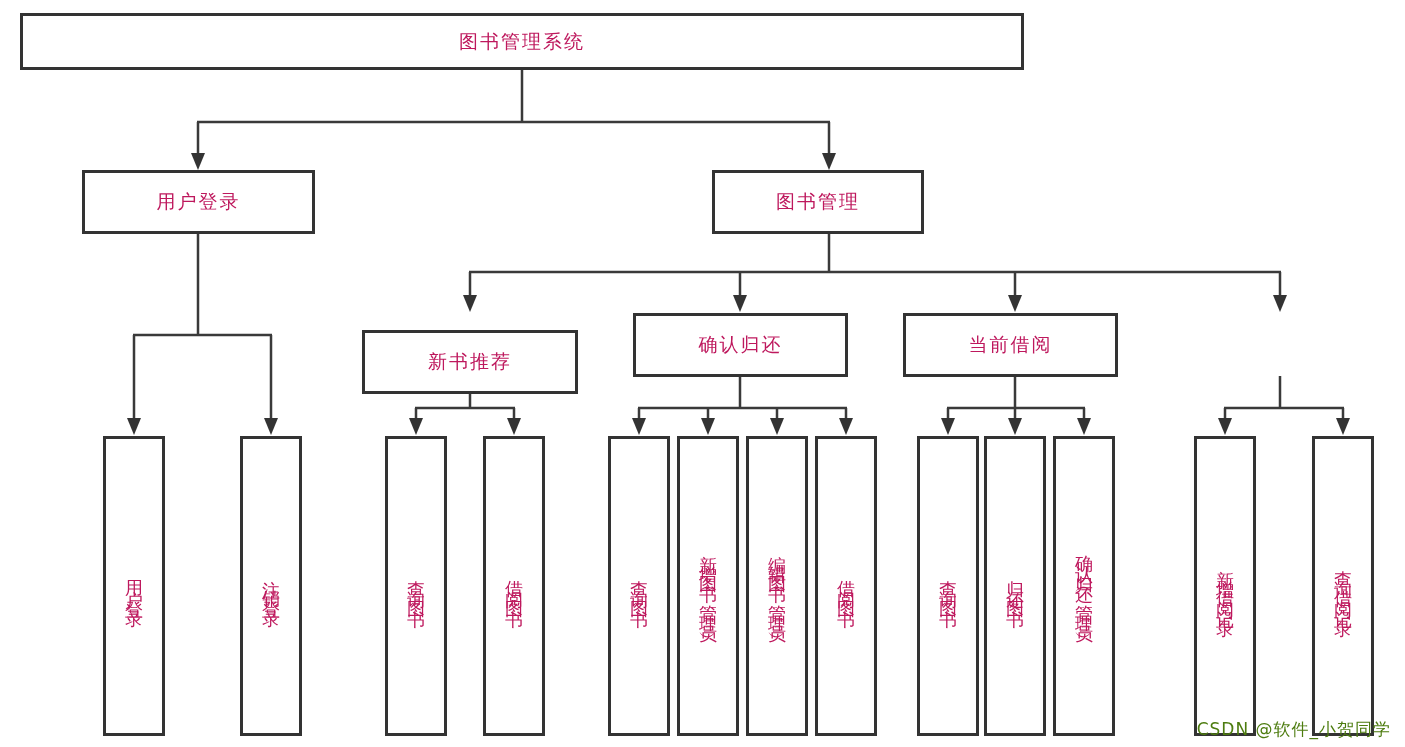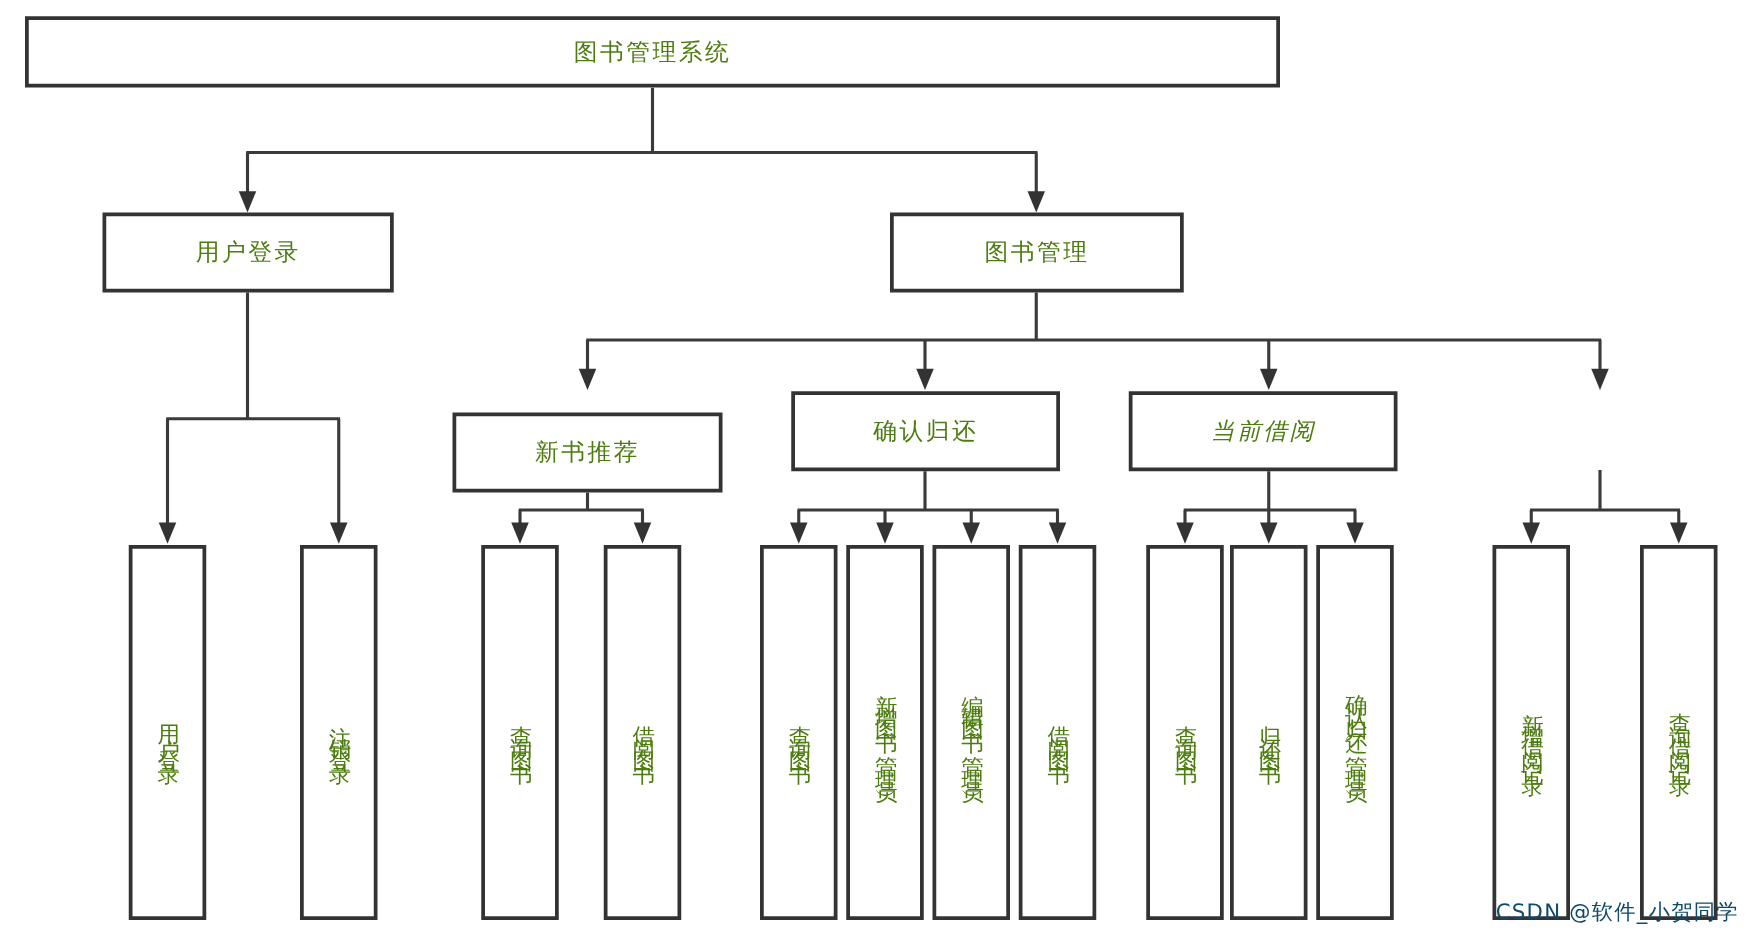--- a/index.html
+++ b/index.html
@@ -18,42 +18,42 @@
   .wires {
     position: absolute;
     left: 0;
     top: 0;
   }
   .box {
     position: absolute;
     box-sizing: border-box;
     border: 3px solid #333333;
     background: #ffffff;
-    color: #4d7c0f;
+    color: #be185d;
     display: flex;
     align-items: center;
     justify-content: center;
     text-align: center;
   }
   .hbox {
     font-size: 19px;
     letter-spacing: 2px;
   }
   .leaf {
     writing-mode: vertical-rl;
     text-orientation: mixed;
     font-size: 18px;
     letter-spacing: 10px;
     line-height: 1;
   }
   .watermark {
     position: absolute;
     right: 14px;
     bottom: 6px;
-    color: #0c4a6e;
+    color: #4d7c0f;
     font-size: 17px;
     letter-spacing: 1px;
     white-space: nowrap;
   }
 </style>
 </head>
 <body>
 
 <div class="stage">
 
@@ -86,25 +86,25 @@
       <polygon points="1008,418 1022,418 1015,435"></polygon>
       <polygon points="1077,418 1091,418 1084,435"></polygon>
       <polygon points="1218,418 1232,418 1225,435"></polygon>
       <polygon points="1336,418 1350,418 1343,435"></polygon>
     </g>
   </svg>
 
   <div class="box hbox" style="left:20px; top:13px; width:1004px; height:57px;">图书管理系统</div>
 
   <div class="box hbox" style="left:82px; top:170px; width:233px; height:64px;">用户登录</div>
-  <div class="box hbox" style="left:712px; top:170px; width:235px; height:64px;">图书管理</div>
+  <div class="box hbox" style="left:712px; top:170px; width:212px; height:64px;">图书管理</div>
 
   <div class="box hbox" style="left:362px; top:330px; width:216px; height:64px;">新书推荐</div>
   <div class="box hbox" style="left:633px; top:313px; width:215px; height:64px;">确认归还</div>
-  <div class="box hbox" style="left:903px; top:313px; width:215px; height:64px;font-style:italic;">当前借阅</div>
+  <div class="box hbox" style="left:903px; top:313px; width:215px; height:64px;">当前借阅</div>
 
   <div class="box leaf" style="left:103px; top:436px; width:62px; height:300px;">用户登录</div>
   <div class="box leaf" style="left:240px; top:436px; width:62px; height:300px;">注销登录</div>
 
   <div class="box leaf" style="left:385px; top:436px; width:62px; height:300px;">查询图书</div>
   <div class="box leaf" style="left:483px; top:436px; width:62px; height:300px;">借阅图书</div>
 
   <div class="box leaf" style="left:608px; top:436px; width:62px; height:300px;">查询图书</div>
   <div class="box leaf" style="left:677px; top:436px; width:62px; height:300px;">新增图书（管理员）</div>
   <div class="box leaf" style="left:746px; top:436px; width:62px; height:300px;">编辑图书（管理员）</div>

